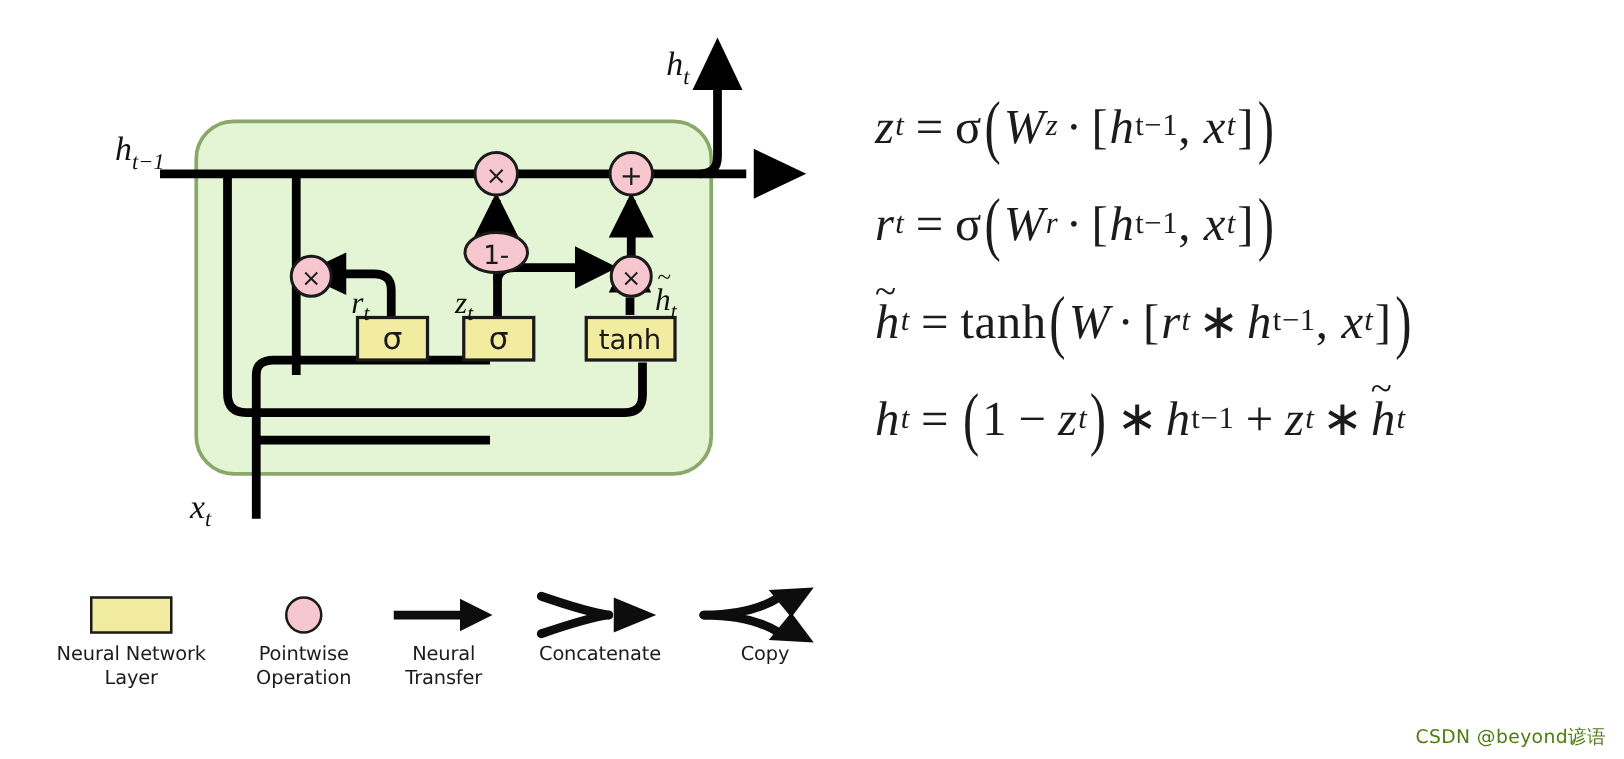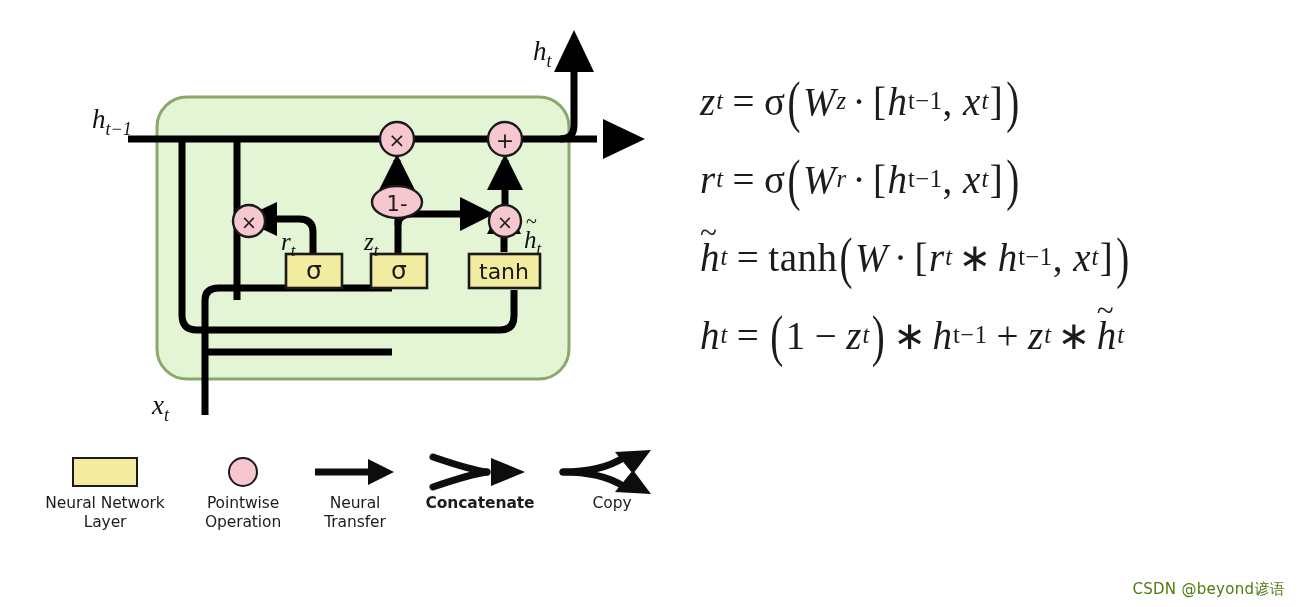--- a/index.html
+++ b/index.html
@@ -77,21 +77,21 @@
     top: -0.56em;
     transform: translateX(-58%);
     font-size: 0.80em;
     font-style: normal;
     line-height: 1;
   }
   
   .legend {
     position: absolute;
     left: 0;
-    top: 450px;
+    top: 470px;
     width: 700px;
     height: 120px;
   }
   .legend-item {
     position: absolute;
     text-align: center;
     color: #1c1c1c;
   }
   .legend-label {
     font-size: 15.5px;
@@ -329,21 +329,21 @@
       <div class="legend-glyph">
         <svg width="90" height="36" viewBox="0 0 90 36">
           <line x1="5" y1="18" x2="62" y2="18" stroke="#0d0d0d" stroke-width="7"></line>
           <polygon points="84,18 58,5 58,31" fill="#0d0d0d"></polygon>
         </svg>
       </div>
       <div class="legend-label">Neural
 Transfer</div>
     </div>
 
-    <div class="legend-item" style="left:410px; top:0; width:140px;font-weight:bold;">
+    <div class="legend-item" style="left:410px; top:0; width:140px;">
       <div class="legend-glyph">
         <svg width="110" height="44" viewBox="0 0 110 44">
           <path d="M8,7 Q46,20 62,22" fill="none" stroke="#0d0d0d" stroke-width="7" stroke-linecap="round"></path>
           <path d="M8,37 Q46,24 62,22" fill="none" stroke="#0d0d0d" stroke-width="7" stroke-linecap="round"></path>
           <polygon points="100,22 66,8 66,36" fill="#0d0d0d"></polygon>
         </svg>
       </div>
       <div class="legend-label">Concatenate</div>
     </div>
 

